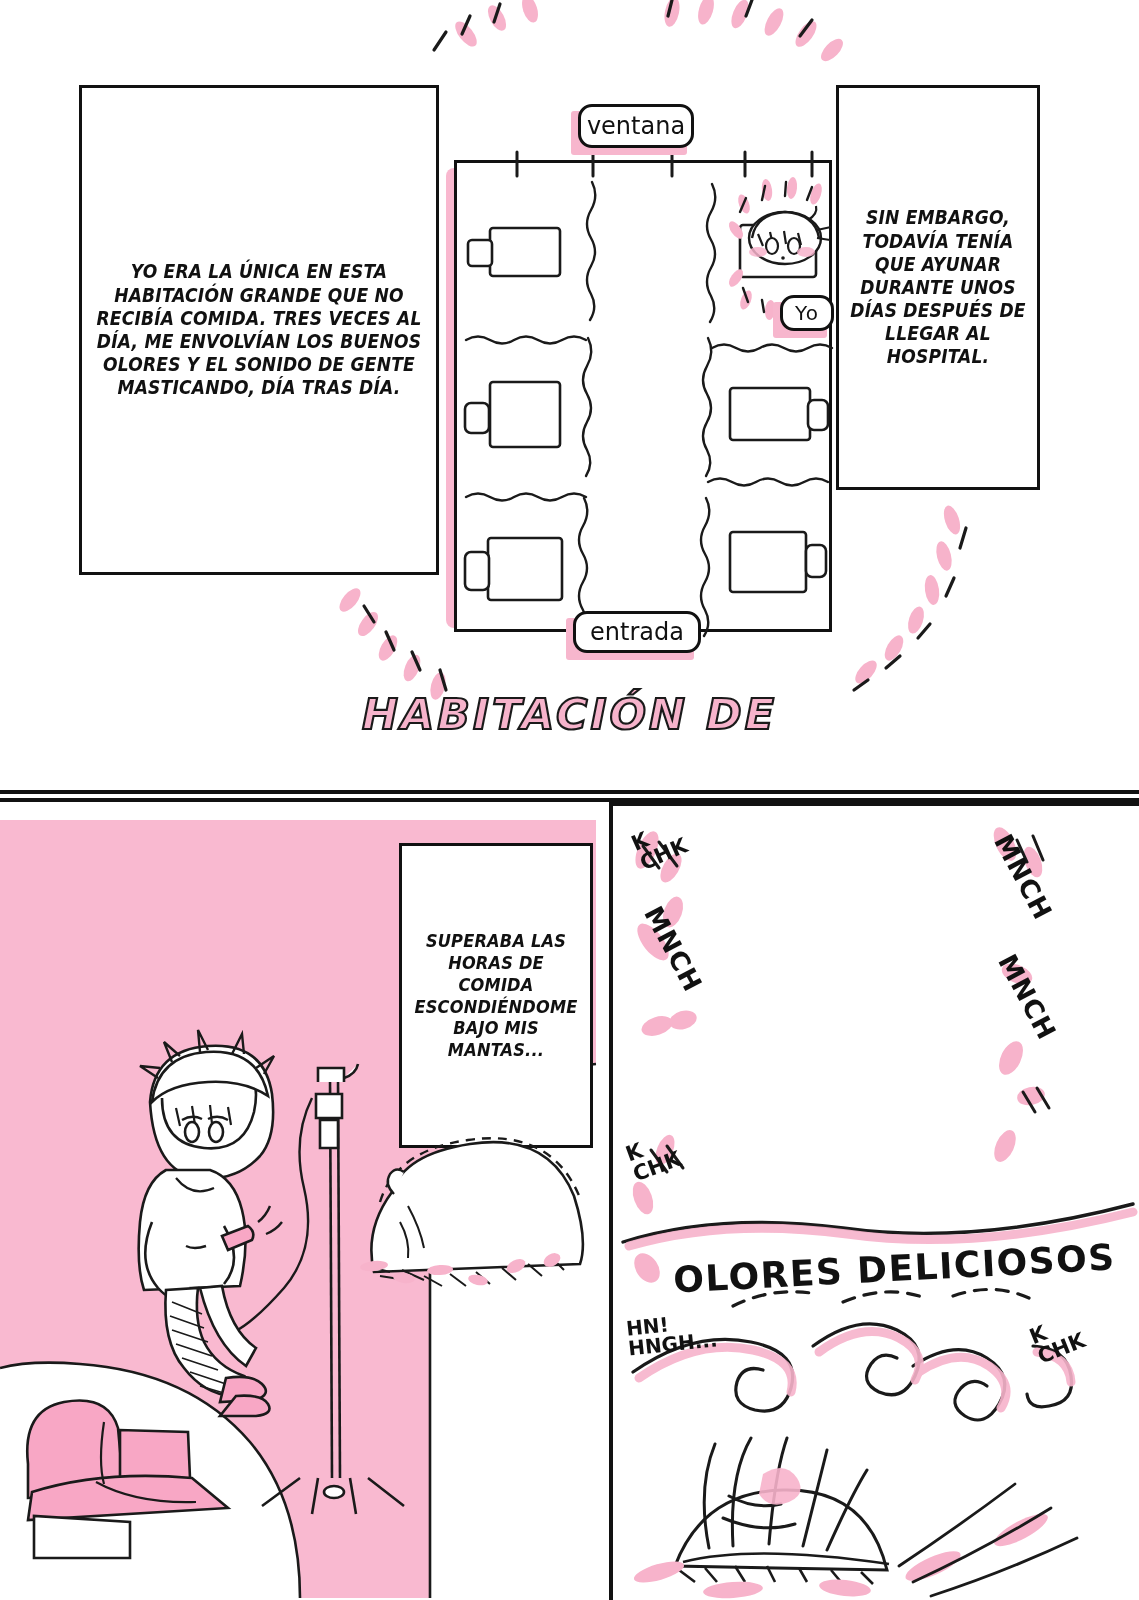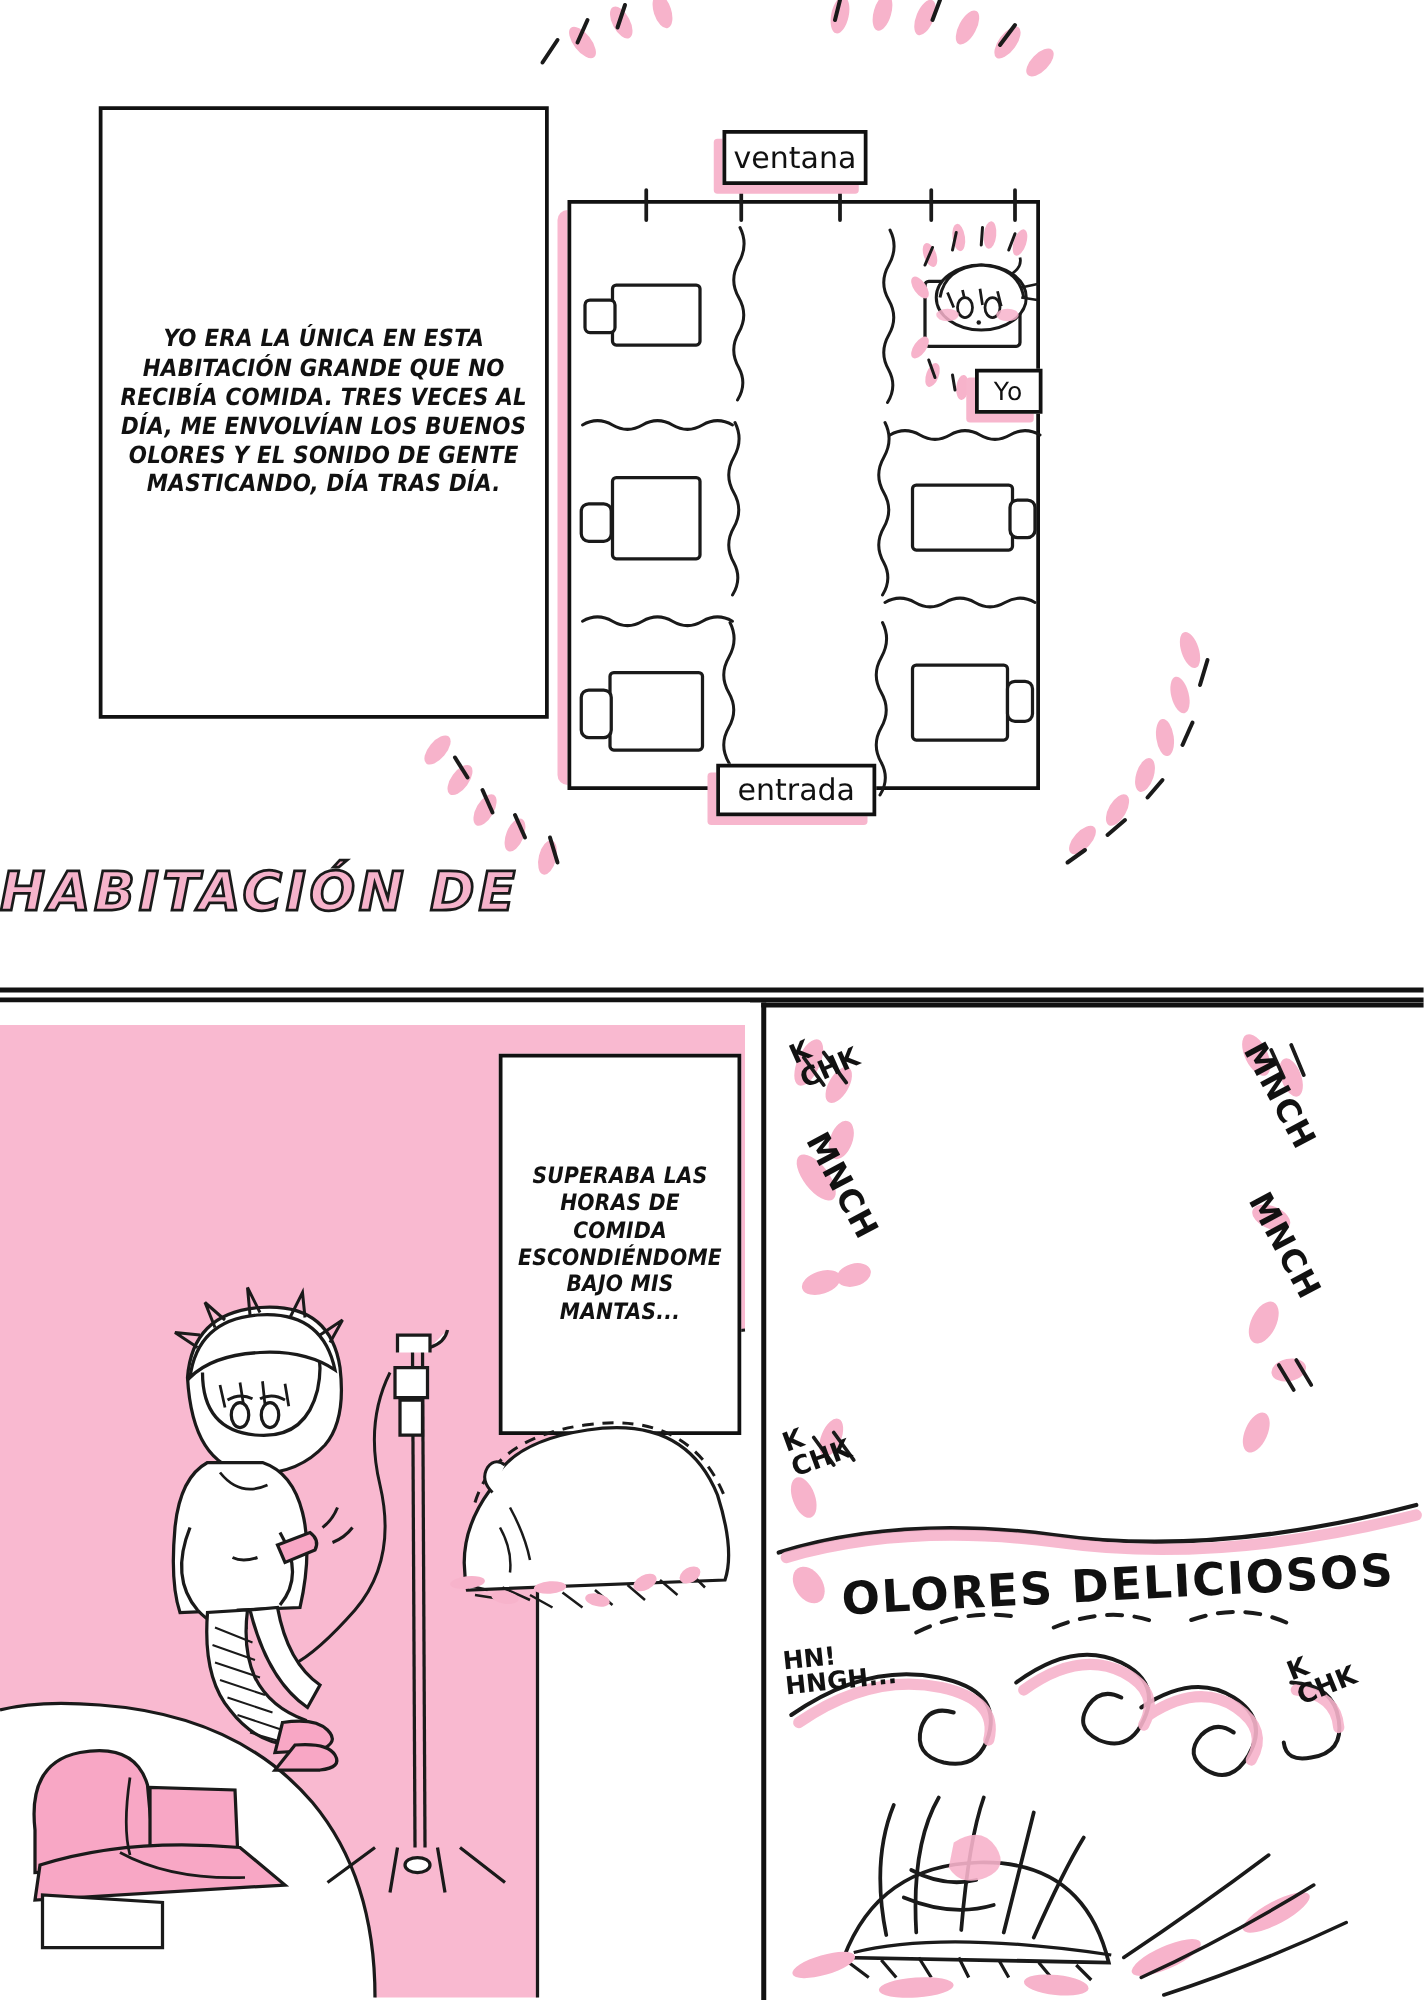--- a/index.html
+++ b/index.html
@@ -38,31 +38,31 @@
   
   #room{left:440px;top:160px;width:392px;height:472px;}
   #room .room-box{position:absolute;left:14px;top:0;width:378px;height:472px;
      border:3px solid #111;box-sizing:border-box;background:#fff;}
   #room .pink-wall{position:absolute;left:6px;top:8px;width:16px;height:460px;background:#f9b8cf;border-radius:8px;}
 
   
   .signbox{position:absolute;}
   .signbox .shadow{position:absolute;left:-7px;top:7px;width:100%;height:100%;background:#f7b6cd;border-radius:3px;}
   .signbox .body{position:absolute;left:0;top:0;width:100%;height:100%;
-     background:#fff;border:3.5px solid #111;box-sizing:border-box;border-radius:0;
+     background:#fff;border:3.5px solid #111;box-sizing:border-box;border-radius:14px;
      display:flex;align-items:center;justify-content:center;}
   .signbox .body span{font-family:"DejaVu Sans",sans-serif;font-size:24px;color:#111;}
 
   #sign-ventana{left:578px;top:104px;width:116px;height:44px;}
   #sign-entrada{left:573px;top:611px;width:128px;height:42px;}
   #sign-yo{left:752px;top:295px;width:54px;height:36px;margin-left:28px;}
   #sign-yo .body span{font-size:20px;letter-spacing:1px;}
 
   
-  #big-title{left:0;top:688px;width:1139px;text-align:left;}
+  #big-title{left:0;top:688px;width:1139px;text-align:center;}
   #big-title div{
     font-family:"DejaVu Sans",sans-serif;font-weight:700;font-style:italic;
     font-size:43px;letter-spacing:3px;color:#f6b3cb;
     -webkit-text-stroke:2.2px #1a1a1a;
     text-shadow:0 0 0 #f6b3cb;
     line-height:1.22;
   }
 
   
   #divider{left:0;top:790px;width:1139px;height:10px;background:#fff;}
@@ -89,20 +89,23 @@
 <body>
 
 <div class="page">
 
   <div class="abs" id="panel-top">
 
     <div class="cap caption-left">
       <p>YO ERA LA ÚNICA EN ESTA HABITACIÓN GRANDE QUE NO RECIBÍA COMIDA. TRES VECES AL DÍA, ME ENVOLVÍAN LOS BUENOS OLORES Y EL SONIDO DE GENTE MASTICANDO, DÍA TRAS DÍA.</p>
     </div>
 
+    <div class="cap caption-right">
+      <p>SIN EMBARGO, TODAVÍA TENÍA QUE AYUNAR DURANTE UNOS DÍAS DESPUÉS DE LLEGAR AL HOSPITAL.</p>
+    </div>
 
     <svg class="ink" width="1139" height="790">
       <g fill="#f7b3cb">
         <ellipse cx="466" cy="34" rx="7" ry="15" transform="rotate(-38 466 34)"></ellipse>
         <ellipse cx="497" cy="18" rx="7" ry="14" transform="rotate(-28 497 18)"></ellipse>
         <ellipse cx="530" cy="9" rx="7" ry="14" transform="rotate(-18 530 9)"></ellipse>
         <ellipse cx="672" cy="12" rx="7" ry="15" transform="rotate(12 672 12)"></ellipse>
         <ellipse cx="706" cy="10" rx="7" ry="15" transform="rotate(16 706 10)"></ellipse>
         <ellipse cx="740" cy="14" rx="7" ry="15" transform="rotate(22 740 14)"></ellipse>
         <ellipse cx="774" cy="22" rx="7" ry="15" transform="rotate(28 774 22)"></ellipse>

